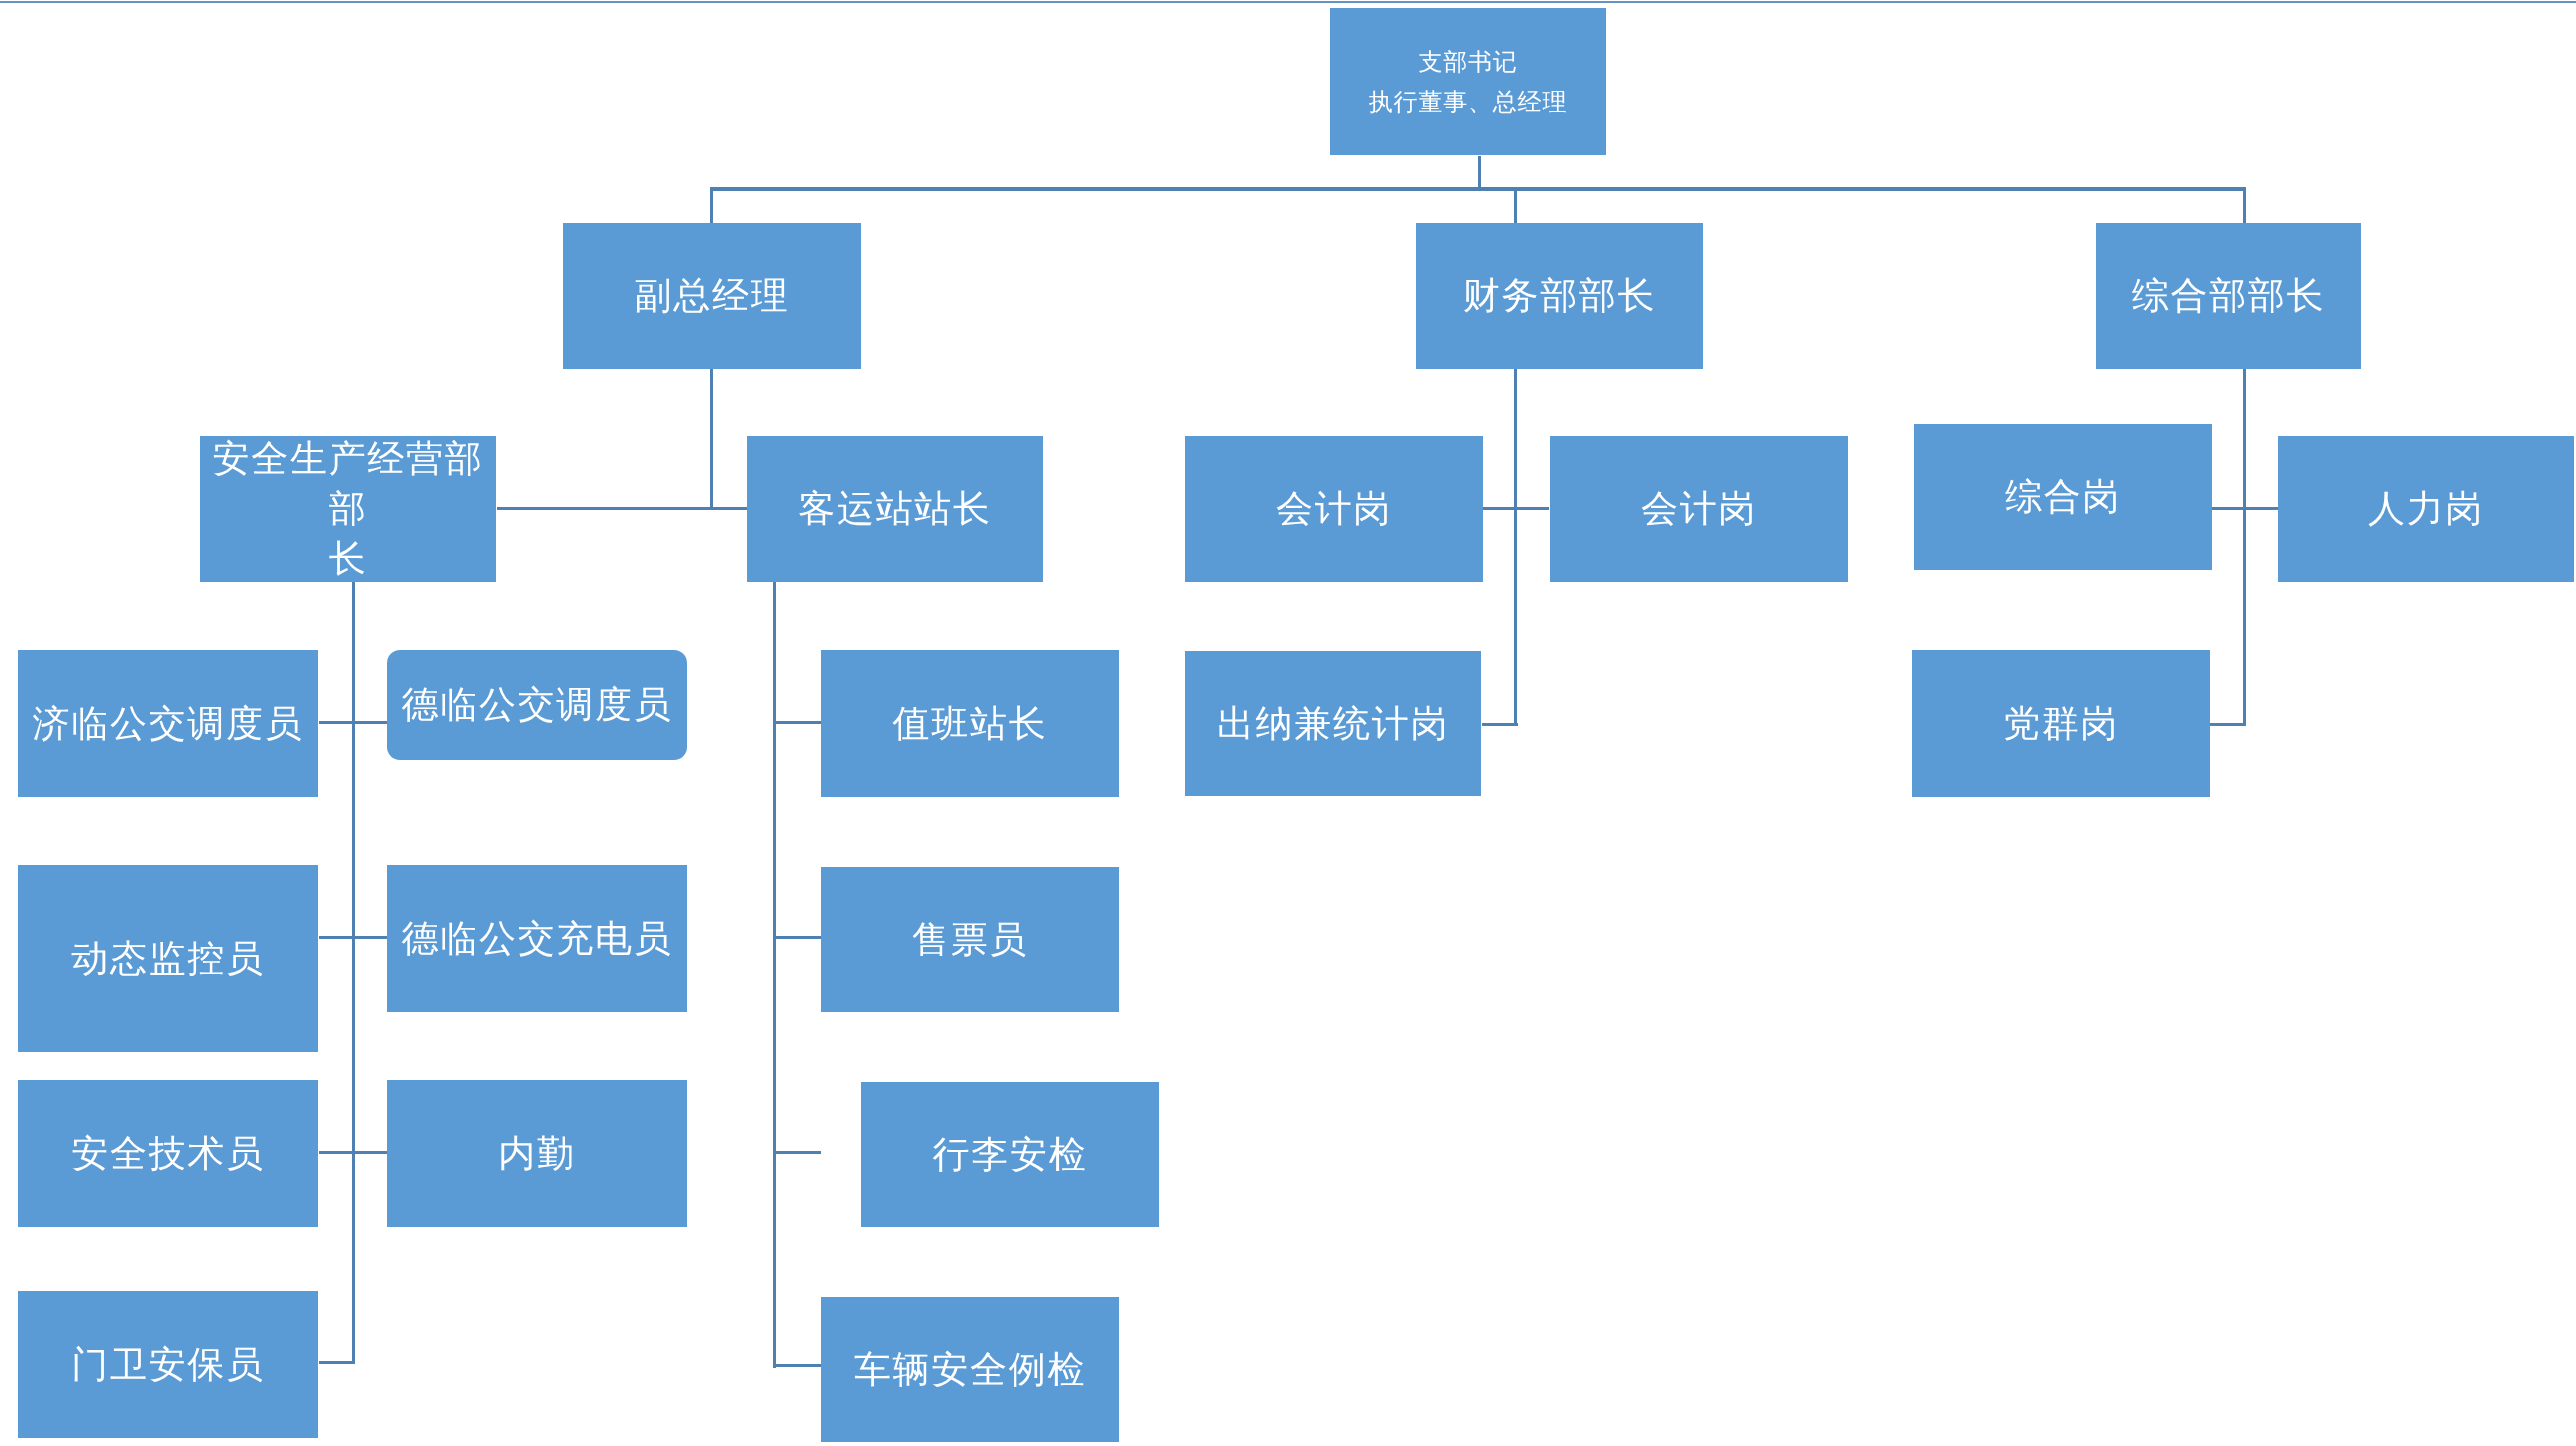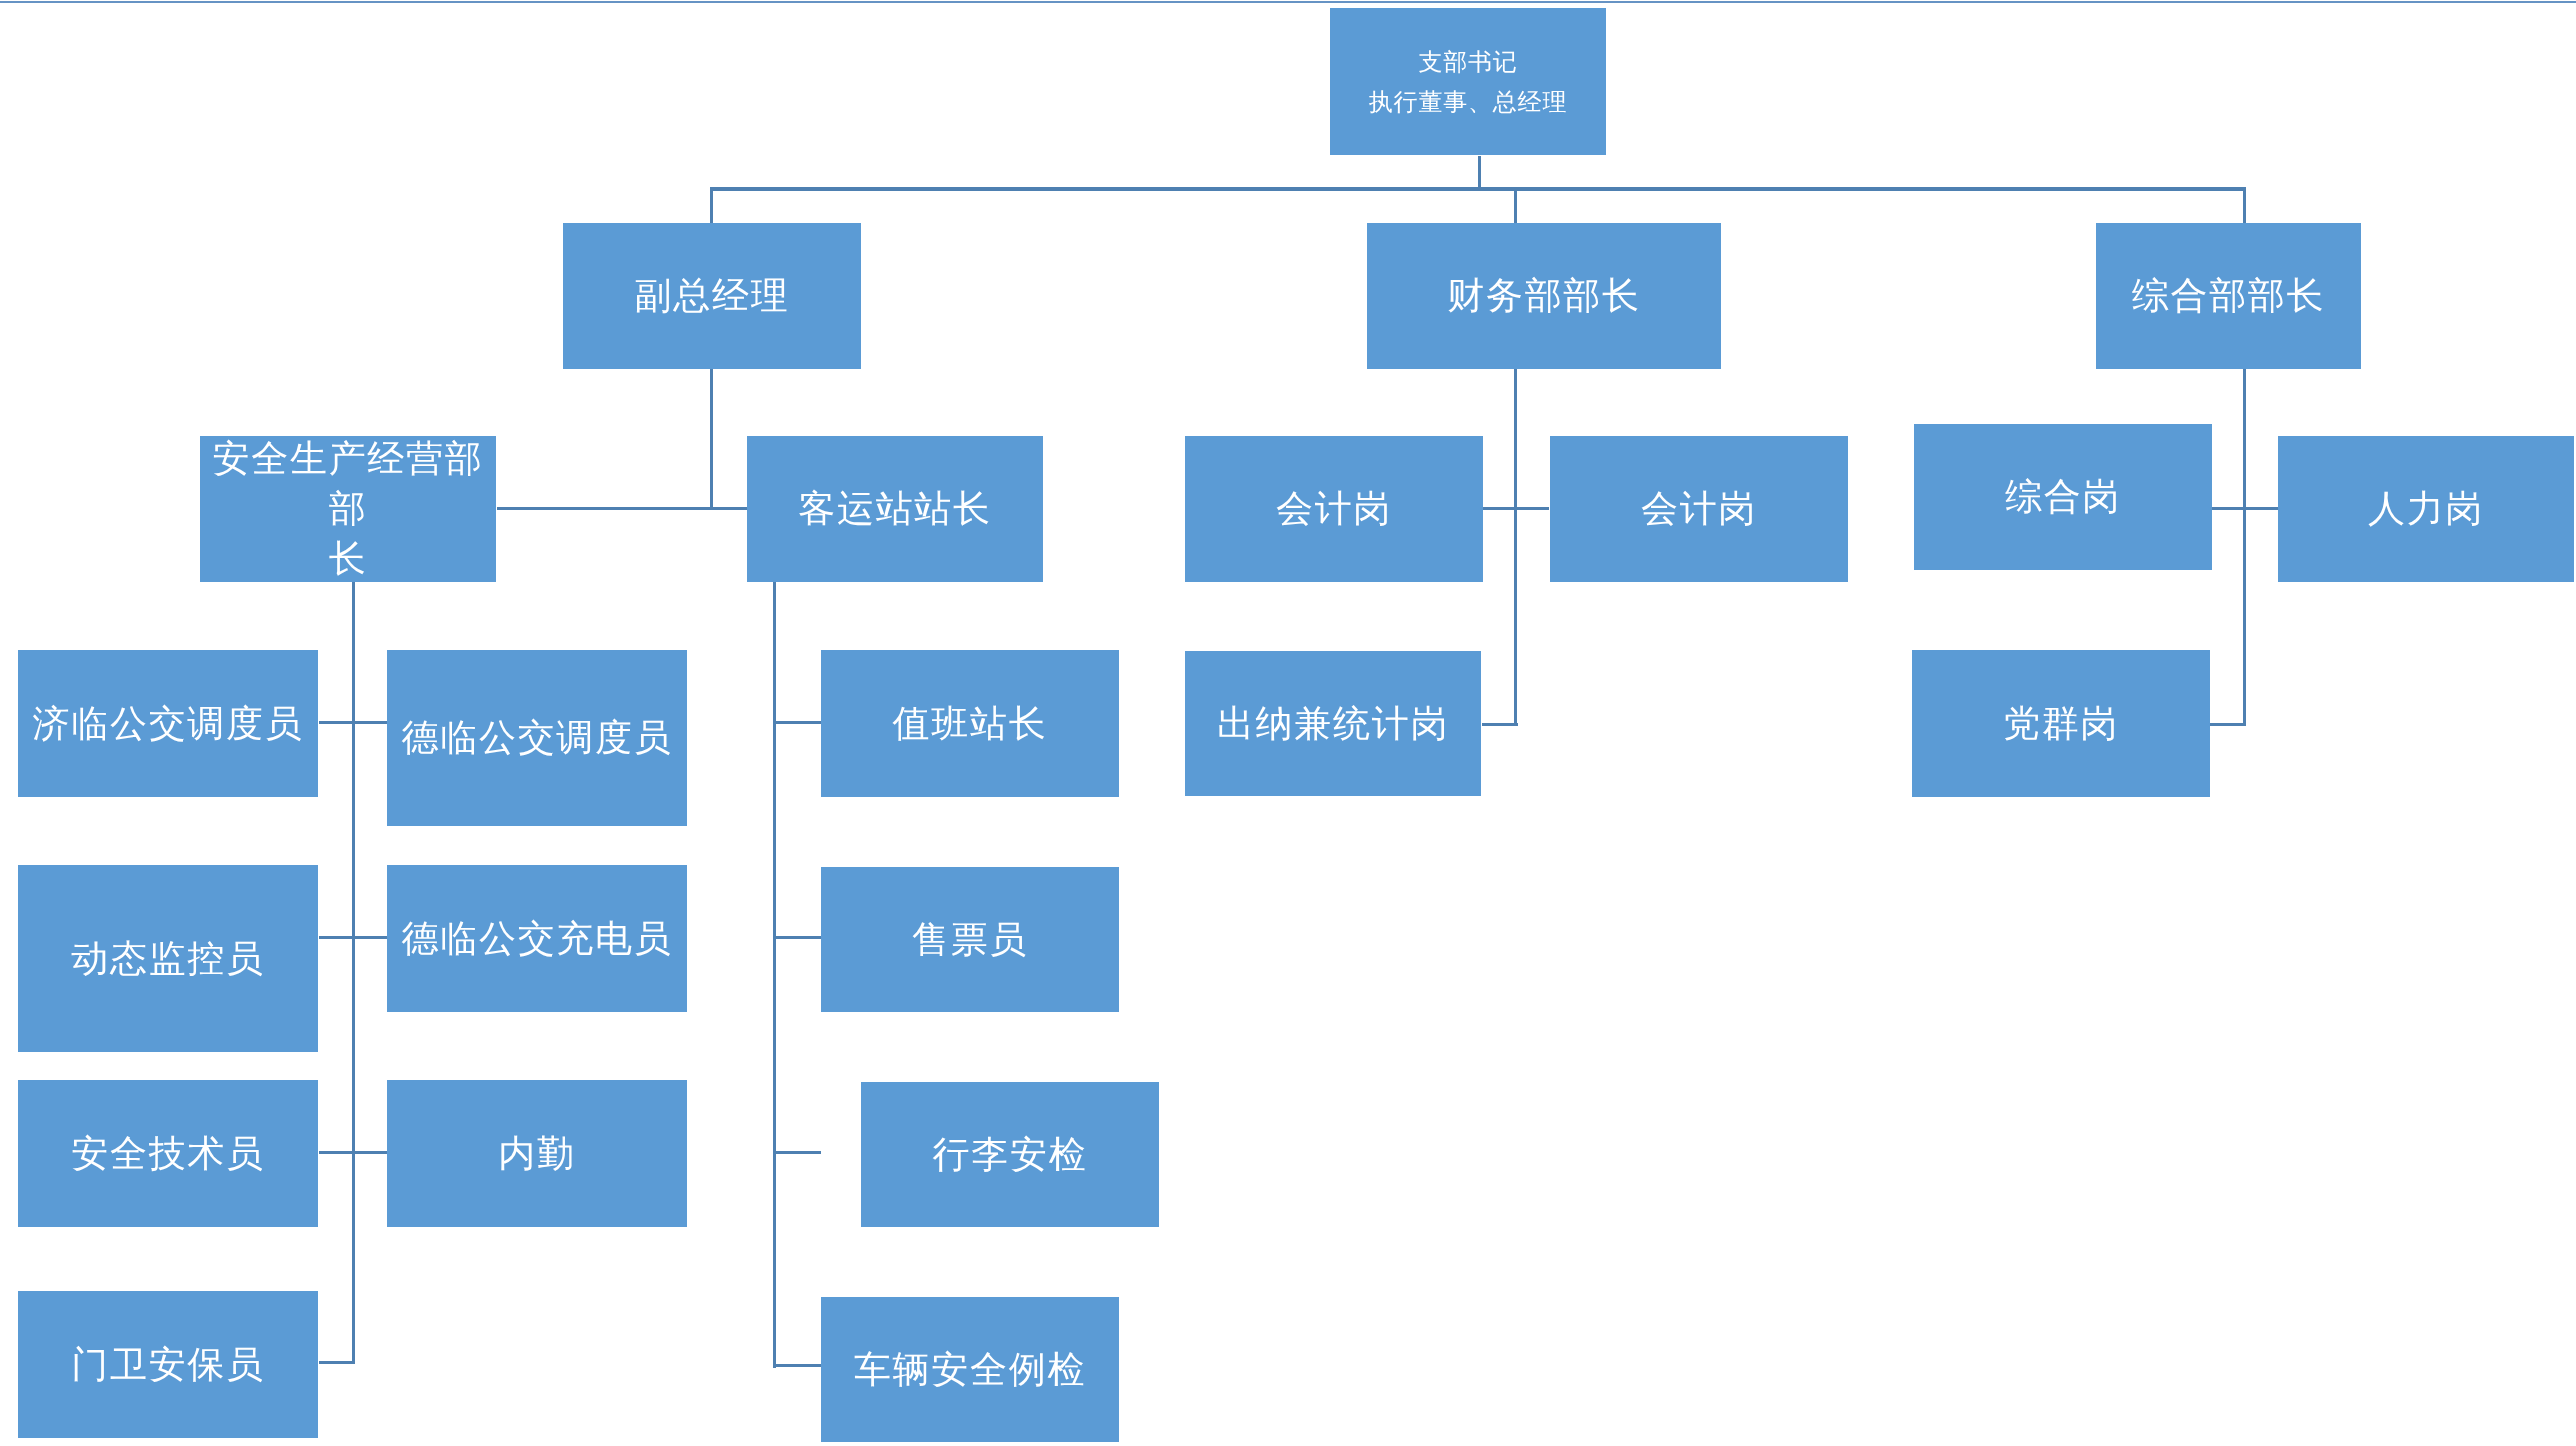--- a/index.html
+++ b/index.html
@@ -62,33 +62,33 @@
   <div class="seg" style="left:773px;top:582px;width:3.3px;height:786px;"></div>
   <div class="seg" style="left:776px;top:721px;width:45px;height:3.3px;"></div>
   <div class="seg" style="left:776px;top:936px;width:45px;height:3.3px;"></div>
   <div class="seg" style="left:776px;top:1151px;width:45px;height:3.3px;"></div>
   <div class="seg" style="left:773px;top:1364px;width:48px;height:3.3px;"></div>
 
   <div class="node small" style="left:1330px;top:8.3px;width:276px;height:147px;">支部书记
 执行董事、总经理</div>
 
   <div class="node" style="left:563px;top:223px;width:298px;height:146px;">副总经理</div>
-  <div class="node" style="left:1367px;top:223px;width:354px;height:146px;">财务部部长</div>
+  <div class="node" style="left:1416px;top:223px;width:287px;height:146px;">财务部部长</div>
   <div class="node" style="left:2096px;top:223px;width:265px;height:146px;">综合部部长</div>
 
   <div class="node" style="left:200px;top:436px;width:296px;height:146px;">安全生产经营部部
 长</div>
   <div class="node" style="left:747px;top:436px;width:296px;height:146px;">客运站站长</div>
   <div class="node" style="left:1185px;top:436px;width:298px;height:146px;">会计岗</div>
   <div class="node" style="left:1550px;top:436px;width:298px;height:146px;">会计岗</div>
   <div class="node" style="left:1914px;top:424px;width:298px;height:146px;">综合岗</div>
   <div class="node" style="left:2278px;top:436px;width:296px;height:146px;">人力岗</div>
 
   <div class="node" style="left:18px;top:650px;width:300px;height:147px;">济临公交调度员</div>
-  <div class="node" style="left:387px;top:650px;width:300px;height:176px;">德临公交调度员</div>
+  <div class="node" style="left:387px;top:650px;width:300px;height:110px;border-radius:13px;">德临公交调度员</div>
   <div class="node" style="left:821px;top:650px;width:298px;height:147px;">值班站长</div>
   <div class="node" style="left:1185px;top:651px;width:296px;height:145px;">出纳兼统计岗</div>
   <div class="node" style="left:1912px;top:650px;width:298px;height:147px;">党群岗</div>
 
   <div class="node" style="left:18px;top:865px;width:300px;height:187px;">动态监控员</div>
   <div class="node" style="left:387px;top:865px;width:300px;height:147px;">德临公交充电员</div>
   <div class="node" style="left:821px;top:867px;width:298px;height:145px;">售票员</div>
 
   <div class="node" style="left:18px;top:1080px;width:300px;height:147px;">安全技术员</div>
   <div class="node" style="left:387px;top:1080px;width:300px;height:147px;">内勤</div>

